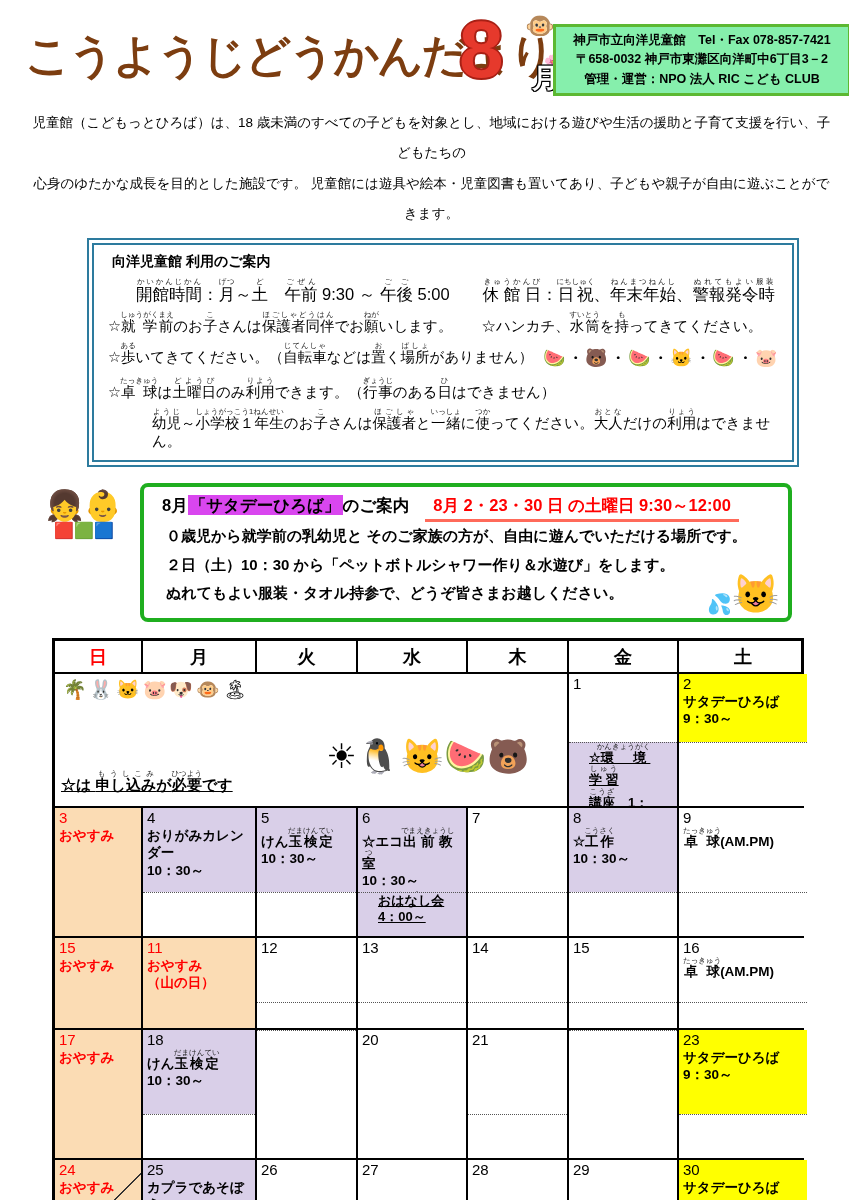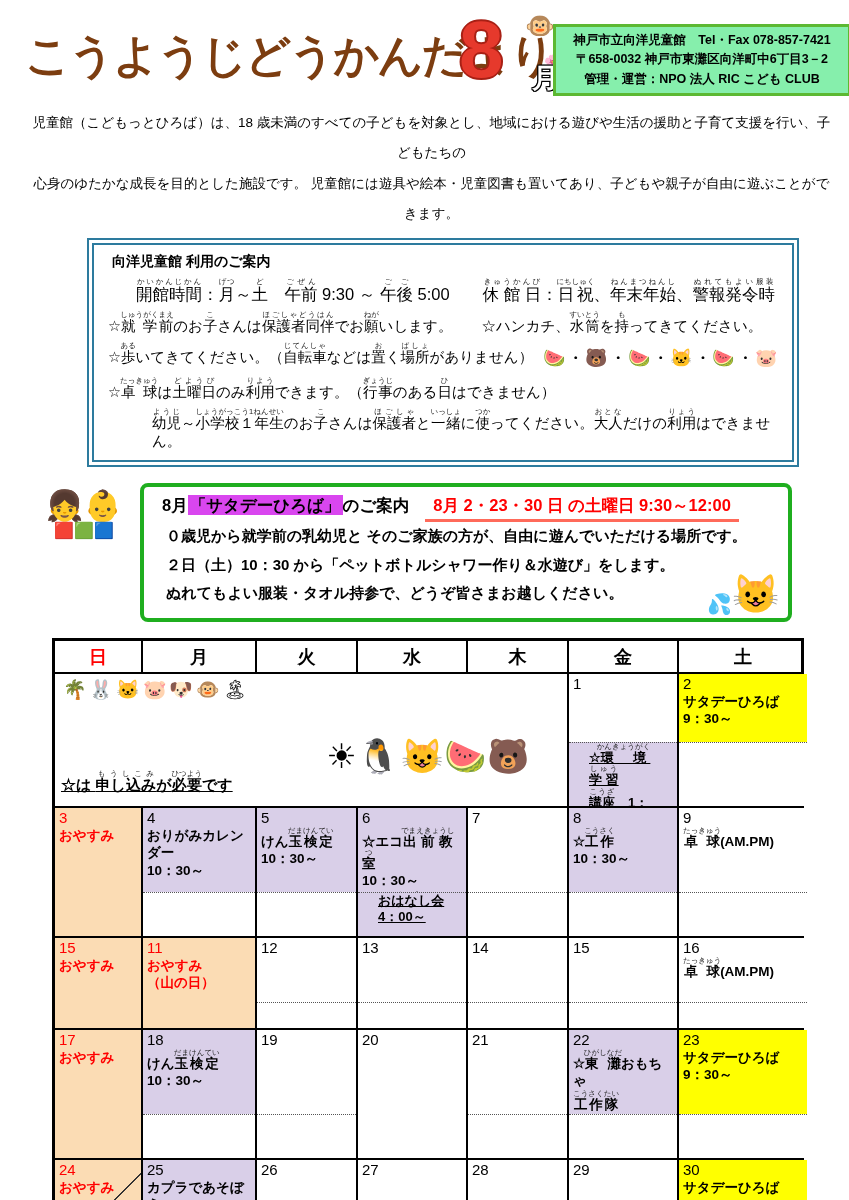--- a/index.html
+++ b/index.html
@@ -309,43 +309,34 @@
           </div>
           <div class="cal-cell">
             <div class="cell-top bg-purple">
               <div class="day-num">18</div>
               <div class="evt">けん<ruby>玉検定<rt>だまけんてい</rt></ruby></div>
               <div class="evt">10：30～</div>
             </div>
             <div class="cell-bottom bg-white"></div>
           </div>
           <div class="cal-cell">
-            <div class="cell-top bg-white">
-              <div class="day-num">19</div>
-            </div>
             <div class="cell-bottom bg-white"></div>
           </div>
           <div class="cal-cell">
             <div class="cell-top bg-white">
               <div class="day-num">20</div>
             </div>
           </div>
           <div class="cal-cell">
             <div class="cell-top bg-white">
               <div class="day-num">21</div>
             </div>
             <div class="cell-bottom bg-white"></div>
           </div>
           <div class="cal-cell">
-            <div class="cell-top bg-purple">
-              <div class="day-num">22</div>
-              <div class="evt">☆<ruby>東 灘<rt>ひがしなだ</rt></ruby>おもちゃ</div>
-              <div class="evt"><ruby>工作隊<rt>こうさくたい</rt></ruby></div>
-              <div class="evt">10：30～</div>
-            </div>
             <div class="cell-bottom bg-white"></div>
           </div>
           <div class="cal-cell">
             <div class="cell-top bg-yellow">
               <div class="day-num">23</div>
               <div class="evt">サタデーひろば</div>
               <div class="evt">9：30～</div>
             </div>
             <div class="cell-bottom bg-white"></div>
           </div>

